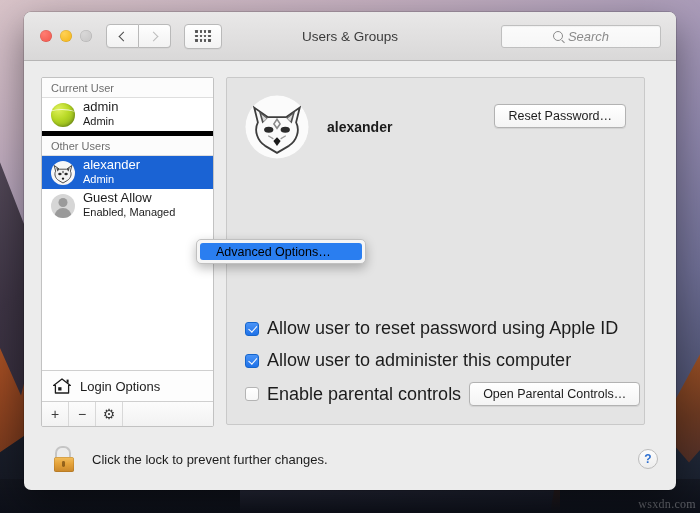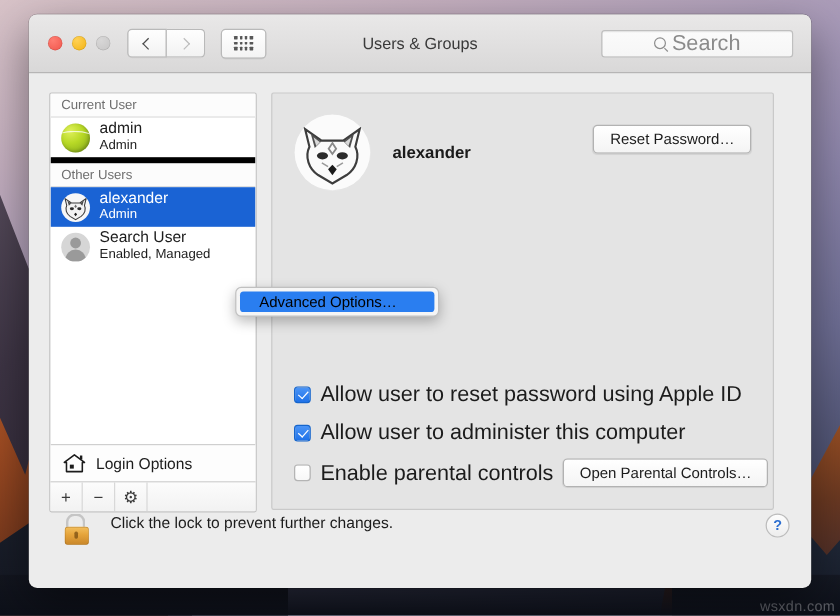--- a/index.html
+++ b/index.html
@@ -64,21 +64,21 @@
     height: 34px;
     background: linear-gradient(180deg, rgba(16,18,26,0.55) 0%, #0d1019 100%);
   }
   #watermark {
     position: absolute;
     right: 4px;
     bottom: 1px;
     font-size: 12px;
     color: rgba(200, 200, 205, 0.42);
     letter-spacing: 0.3px;
-    font-family: Liberation Sans, sans-serif;
+    font-family: Liberation Serif, serif;
   }
 
   
   #window {
     position: absolute;
     left: 24px;
     top: 12px;
     width: 652px;
     height: 478px;
     background: #ececec;
@@ -185,21 +185,21 @@
     position: relative;
   }
   #searchbox .mag::after {
     content: "";
     position: absolute;
     right: -3.2px; bottom: -2.4px;
     width: 4px; height: 1.3px;
     background: #8c8c8c;
     transform: rotate(45deg);
   }
-  #searchph { font-size: 18px; color: #8b8b8b; }
+  #searchph { font-size: 13px; color: #8b8b8b; font-style: italic; }
 
   
   #wbody {
     flex: 1;
     display: flex;
     padding: 16px 31px 0 17px;
     gap: 0;
     position: relative;
   }
 
@@ -427,21 +427,21 @@
     font-size: 12.5px;
     display: flex;
     align-items: center;
     padding-left: 16px;
   }
 
   
   #wfooter {
     flex: 0 0 62px;
     display: flex;
-    align-items: flex-start;
+    align-items: center;
     padding: 0 17px;
     position: relative;
   }
   #lock {
     position: relative;
     width: 24px; height: 26px;
     margin-left: 13px;
   }
   #lock .shackle {
     position: absolute;
@@ -577,21 +577,21 @@
             <span class="urole">Admin</span>
           </div>
         </div>
 
         <div class="urow">
           <div class="avatar guest">
             <span class="head"></span>
               <span class="body"></span>
           </div>
           <div class="utext">
-            <span class="uname">Search User</span>
+            <span class="uname">Guest Allow</span>
             <span class="urole">Enabled, Managed</span>
           </div>
         </div>
       </div>
 
       <div id="loginrow">
         <svg width="20" height="18" viewBox="0 0 20 18">
           <path d="M10 2 L18.4 8.4 L16.6 8.4 L16.6 16 L3.4 16 L3.4 8.4 L1.6 8.4 Z" fill="none" stroke="#1c1c1c" stroke-width="1.3" stroke-linejoin="round"></path>
           <rect x="6.2" y="10.2" width="3.3" height="3.3" fill="#1c1c1c"></rect>
           <rect x="14.6" y="2.6" width="2" height="3.2" fill="#1c1c1c"></rect>

